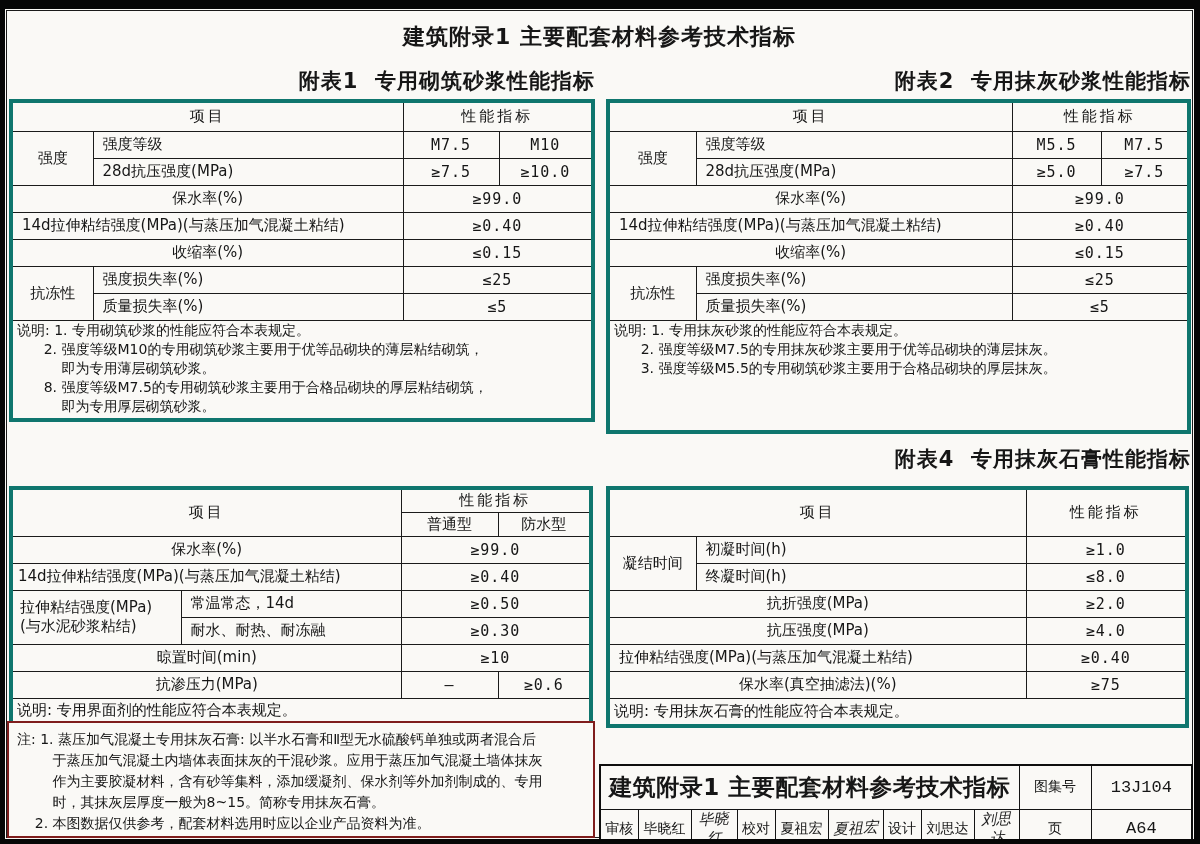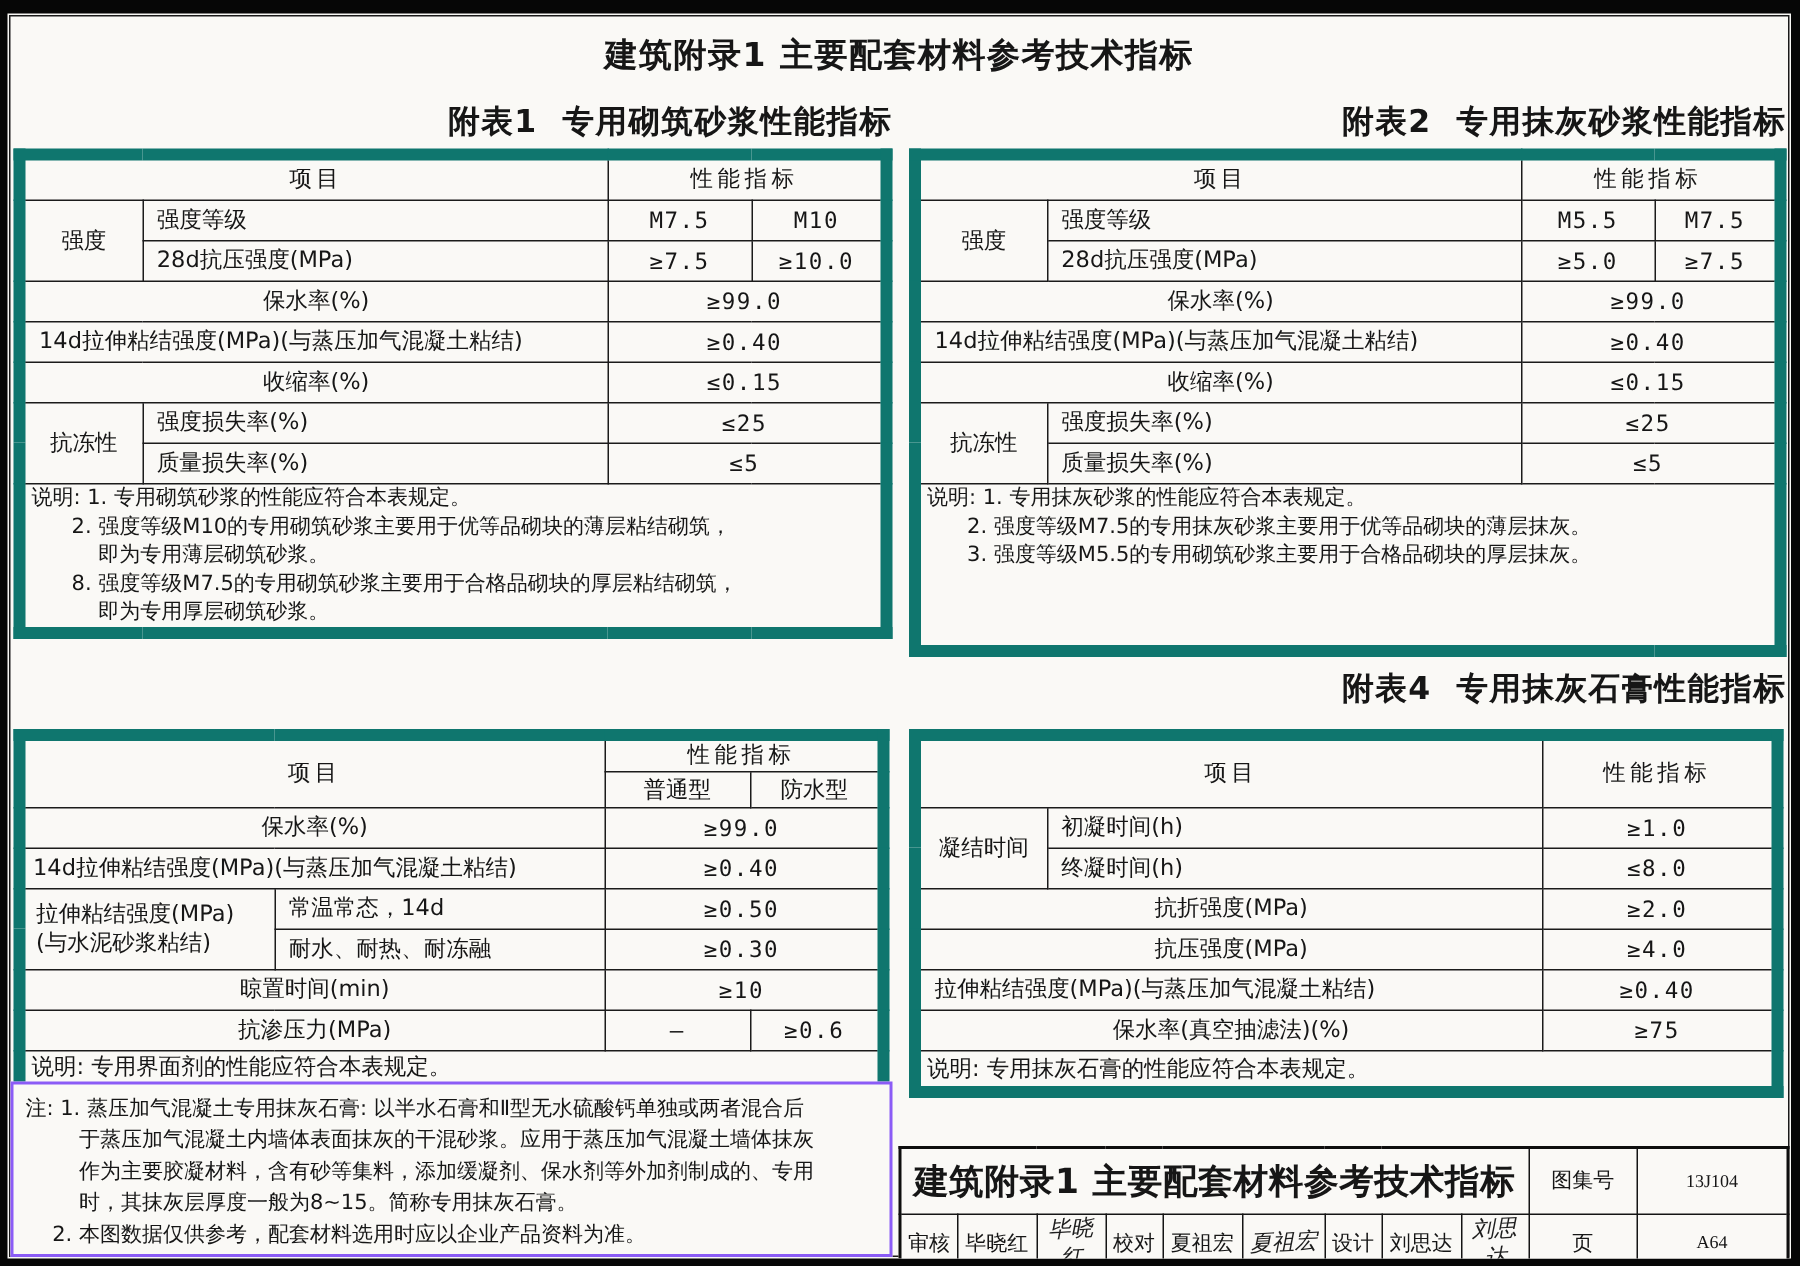--- a/index.html
+++ b/index.html
@@ -9,41 +9,41 @@
     border-style:solid;border-color:#060606;border-width:9px 6px 5px 5px;
     font-family:"DejaVu Sans",sans-serif;overflow:hidden;
   }
   .inner-frame{position:absolute;left:1px;top:1px;right:1px;bottom:1px;border:1.5px solid #1a1a1a;pointer-events:none;}
   .pre{white-space:pre;}
   .abs{position:absolute;}
   .main-title{top:13px;left:0;width:100%;text-align:center;font-size:22px;font-weight:bold;letter-spacing:1px;}
   .tbl-title{text-align:right;font-size:21px;font-weight:bold;letter-spacing:1px;}
   table.tbl{border-collapse:collapse;table-layout:fixed;position:absolute;}
   table.tbl td{border:1.6px solid #1b1b1b;font-size:15px;padding:0 4px;overflow:hidden;}
-  table.tbl{border:8px solid #0f766e;}
+  table.tbl{border:4px solid #0f766e;}
   .c{text-align:center;}
   .l{text-align:left;padding-left:9px !important;}
   .hd{font-size:16px;letter-spacing:3px;font-weight:normal;}
   .val{font-family:"DejaVu Sans Mono","DejaVu Sans",monospace;font-size:15px;letter-spacing:1px;}
   tr.hr{height:30px;}
   tr.dr{height:27px;}
   tr.hr2{height:24px;}
   tr.hr4{height:48px;}
   td.notes{vertical-align:top;text-align:left;padding:5px 8px;margin-top:12px;}
   td.notes div{line-height:19px;font-size:14px;}
   td.notes2{padding-top:26px;}
   td.notemini{font-size:14px;text-align:left;padding-left:8px;}
   .grp2{line-height:19px;text-align:left;padding-left:7px !important;font-size:14.5px;}
-  .footnote{border:2px solid #8b5cf6;padding:6px 8px 0 8px;box-sizing:border-box;background:#faf9f6;}
+  .footnote{border:2px solid #7f1d1d;padding:6px 8px 0 8px;box-sizing:border-box;background:#faf9f6;}
   .footnote div{line-height:21px;font-size:14px;}
   table.tb-block{border-collapse:collapse;table-layout:fixed;position:absolute;border:2.5px solid #0e0e0e;background:#faf9f6;}
   table.tb-block td{border:1.6px solid #141414;overflow:hidden;text-align:center;padding:0 2px;}
   .tb-title{font-size:23px;font-weight:bold;letter-spacing:0.5px;}
   .tb-small{font-size:14px;}
-  .tb-no{font-size:12px;font-family:Liberation Serif, serif;}
+  .tb-no{font-size:17px;font-family:Liberation Mono, monospace;}
   .sig{font-family:"DejaVu Serif",serif;font-style:italic;font-size:15px;transform:rotate(-3deg);color:#1d1d1d;}
 </style>
 </head>
 <body>
 
 <div class="page">
   <div class="inner-frame"></div>
 
   <div class="abs main-title pre">建筑附录1 主要配套材料参考技术指标</div>
 

